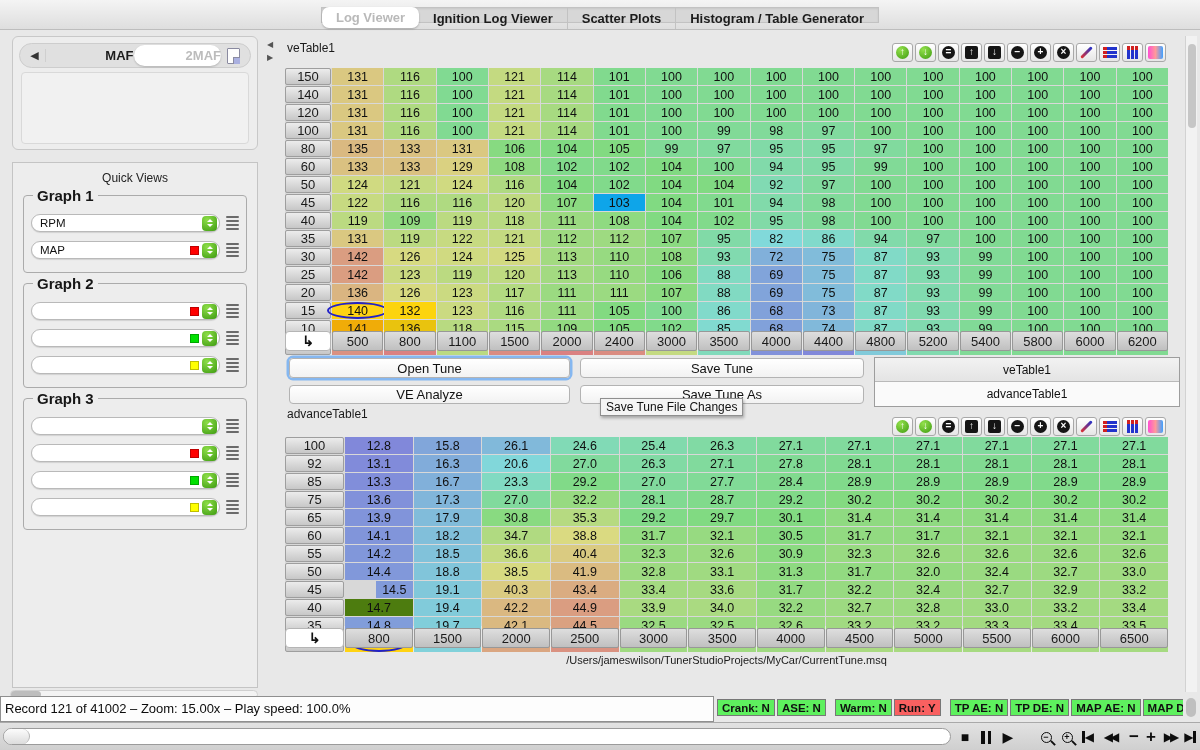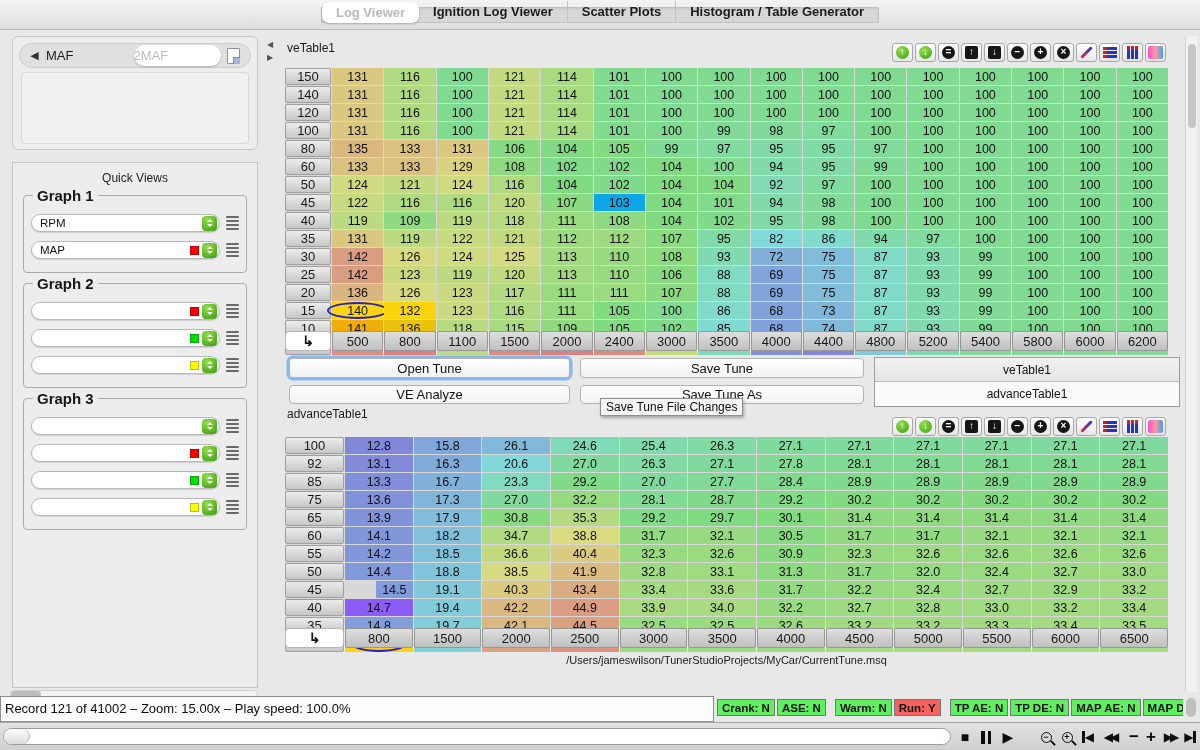--- a/index.html
+++ b/index.html
@@ -3,31 +3,31 @@
 <meta charset="utf-8">
 <style>
   * { margin:0; padding:0; box-sizing:border-box; }
   html,body { width:1200px; height:750px; overflow:hidden; }
   body { font-family:"Liberation Sans", sans-serif; background:#e8e8e8; position:relative; color:#111; }
 
   
   .topbar { position:absolute; left:0; top:0; width:1200px; height:30px;
     background:linear-gradient(#f4f4f4,#dedede); border-bottom:1px solid #bdbdbd;
     display:flex; justify-content:center; align-items:center; }
-  .seg { background:#d7d7d7; border:1px solid #c2c2c2; border-radius:0; display:flex; align-items:flex-end; height:16px; box-shadow:inset 0 1px 2px rgba(0,0,0,.08); }
+  .seg { background:#d7d7d7; border:1px solid #c2c2c2; border-radius:0; display:flex; align-items:flex-start; height:16px; box-shadow:inset 0 1px 2px rgba(0,0,0,.08); }
   .seg-item { font-size:13px; font-weight:bold; color:#1c1c1c; padding:3px 14px; display:flex; align-items:center; border-right:1px solid #c2c2c2; cursor:default; }
   .seg-item:last-child { border-right:none; }
   .seg-item.selected { background:#ffffff; color:#b9b9b9; border-radius:7px; border-right:none; box-shadow:0 1px 2px rgba(0,0,0,.25); margin:-1px 0; }
 
   
   .maf-panel { position:absolute; left:12px; top:36px; width:246px; height:114px;
     background:#ededed; border:1px solid #c8c8c8; border-radius:6px; }
   .maf-tabs { margin:6px 6px 4px 6px; height:25px; background:#e0e0e0; border:1px solid #cdcdcd; border-radius:13px; display:flex; align-items:center; padding:0 4px; }
   .back-arrow { width:22px; text-align:center; font-size:11px; color:#333; border-right:1px solid #cfcfcf; }
-  .maf-tab { flex:1; text-align:left; font-size:13px; font-weight:normal; color:#1c1c1c; }
+  .maf-tab { flex:1; text-align:right; font-size:13px; font-weight:bold; color:#1c1c1c; }
   .maf-tab.selected { background:#ffffff; color:#bcbcbc; border-radius:11px; padding:3px 0; box-shadow:0 1px 2px rgba(0,0,0,.2); }
   .doc-icon { width:13px; height:16px; background:#fdfdfd; border:1px solid #8a8aa0; border-radius:1px; position:relative; margin:0 6px; }
   .doc-icon::after { content:""; position:absolute; right:-1px; bottom:-1px; width:6px; height:6px; background:#aab0e0; border-left:1px solid #8a8aa0; border-top:1px solid #8a8aa0; }
   .maf-body { margin:2px 8px; height:72px; background:#f1f1f1; border:1px solid #d9d9d9; border-radius:4px; }
 
   .qv-panel { position:absolute; left:12px; top:162px; width:246px; height:526px;
     background:#ededed; border:1px solid #c4c4c4; }
   .qv-title { text-align:center; font-size:12px; color:#222; padding-top:8px; }
   .graph-group { margin:10px 10px 0 10px; border:1px solid #ababab; border-radius:4px; padding:0 7px 4px 7px; }
   .graph-legend { font-size:15px; font-weight:bold; color:#161616; background:#ededed; display:inline-block; padding:0 4px; position:relative; top:-9px; left:2px; margin-bottom:-6px; }
@@ -788,21 +788,21 @@
     <div class="cell" style="background: rgb(218, 172, 129);">43.4</div>
     <div class="cell" style="background: rgb(164, 218, 129);">33.4</div>
     <div class="cell" style="background: rgb(166, 218, 129);">33.6</div>
     <div class="cell" style="background: rgb(146, 218, 129);">31.7</div>
     <div class="cell" style="background: rgb(151, 218, 129);">32.2</div>
     <div class="cell" style="background: rgb(154, 218, 129);">32.4</div>
     <div class="cell" style="background: rgb(157, 218, 129);">32.7</div>
     <div class="cell" style="background: rgb(158, 218, 129);">32.9</div>
     <div class="cell" style="background: rgb(161, 218, 129);">33.2</div>
     <div class="rowhead">40</div>
-    <div class="cell" style="background: #8b5cf6;">14.7</div>
+    <div class="cell" style="background: #4d7c0f;">14.7</div>
     <div class="cell" style="background: rgb(129, 203, 218);">19.4</div>
     <div class="cell" style="background: rgb(218, 184, 129);">42.2</div>
     <div class="cell" style="background: rgb(218, 157, 129);">44.9</div>
     <div class="cell" style="background: rgb(169, 218, 129);">33.9</div>
     <div class="cell" style="background: rgb(170, 218, 129);">34.0</div>
     <div class="cell" style="background: rgb(151, 218, 129);">32.2</div>
     <div class="cell" style="background: rgb(157, 218, 129);">32.7</div>
     <div class="cell" style="background: rgb(157, 218, 129);">32.8</div>
     <div class="cell" style="background: rgb(160, 218, 129);">33.0</div>
     <div class="cell" style="background: rgb(161, 218, 129);">33.2</div>

